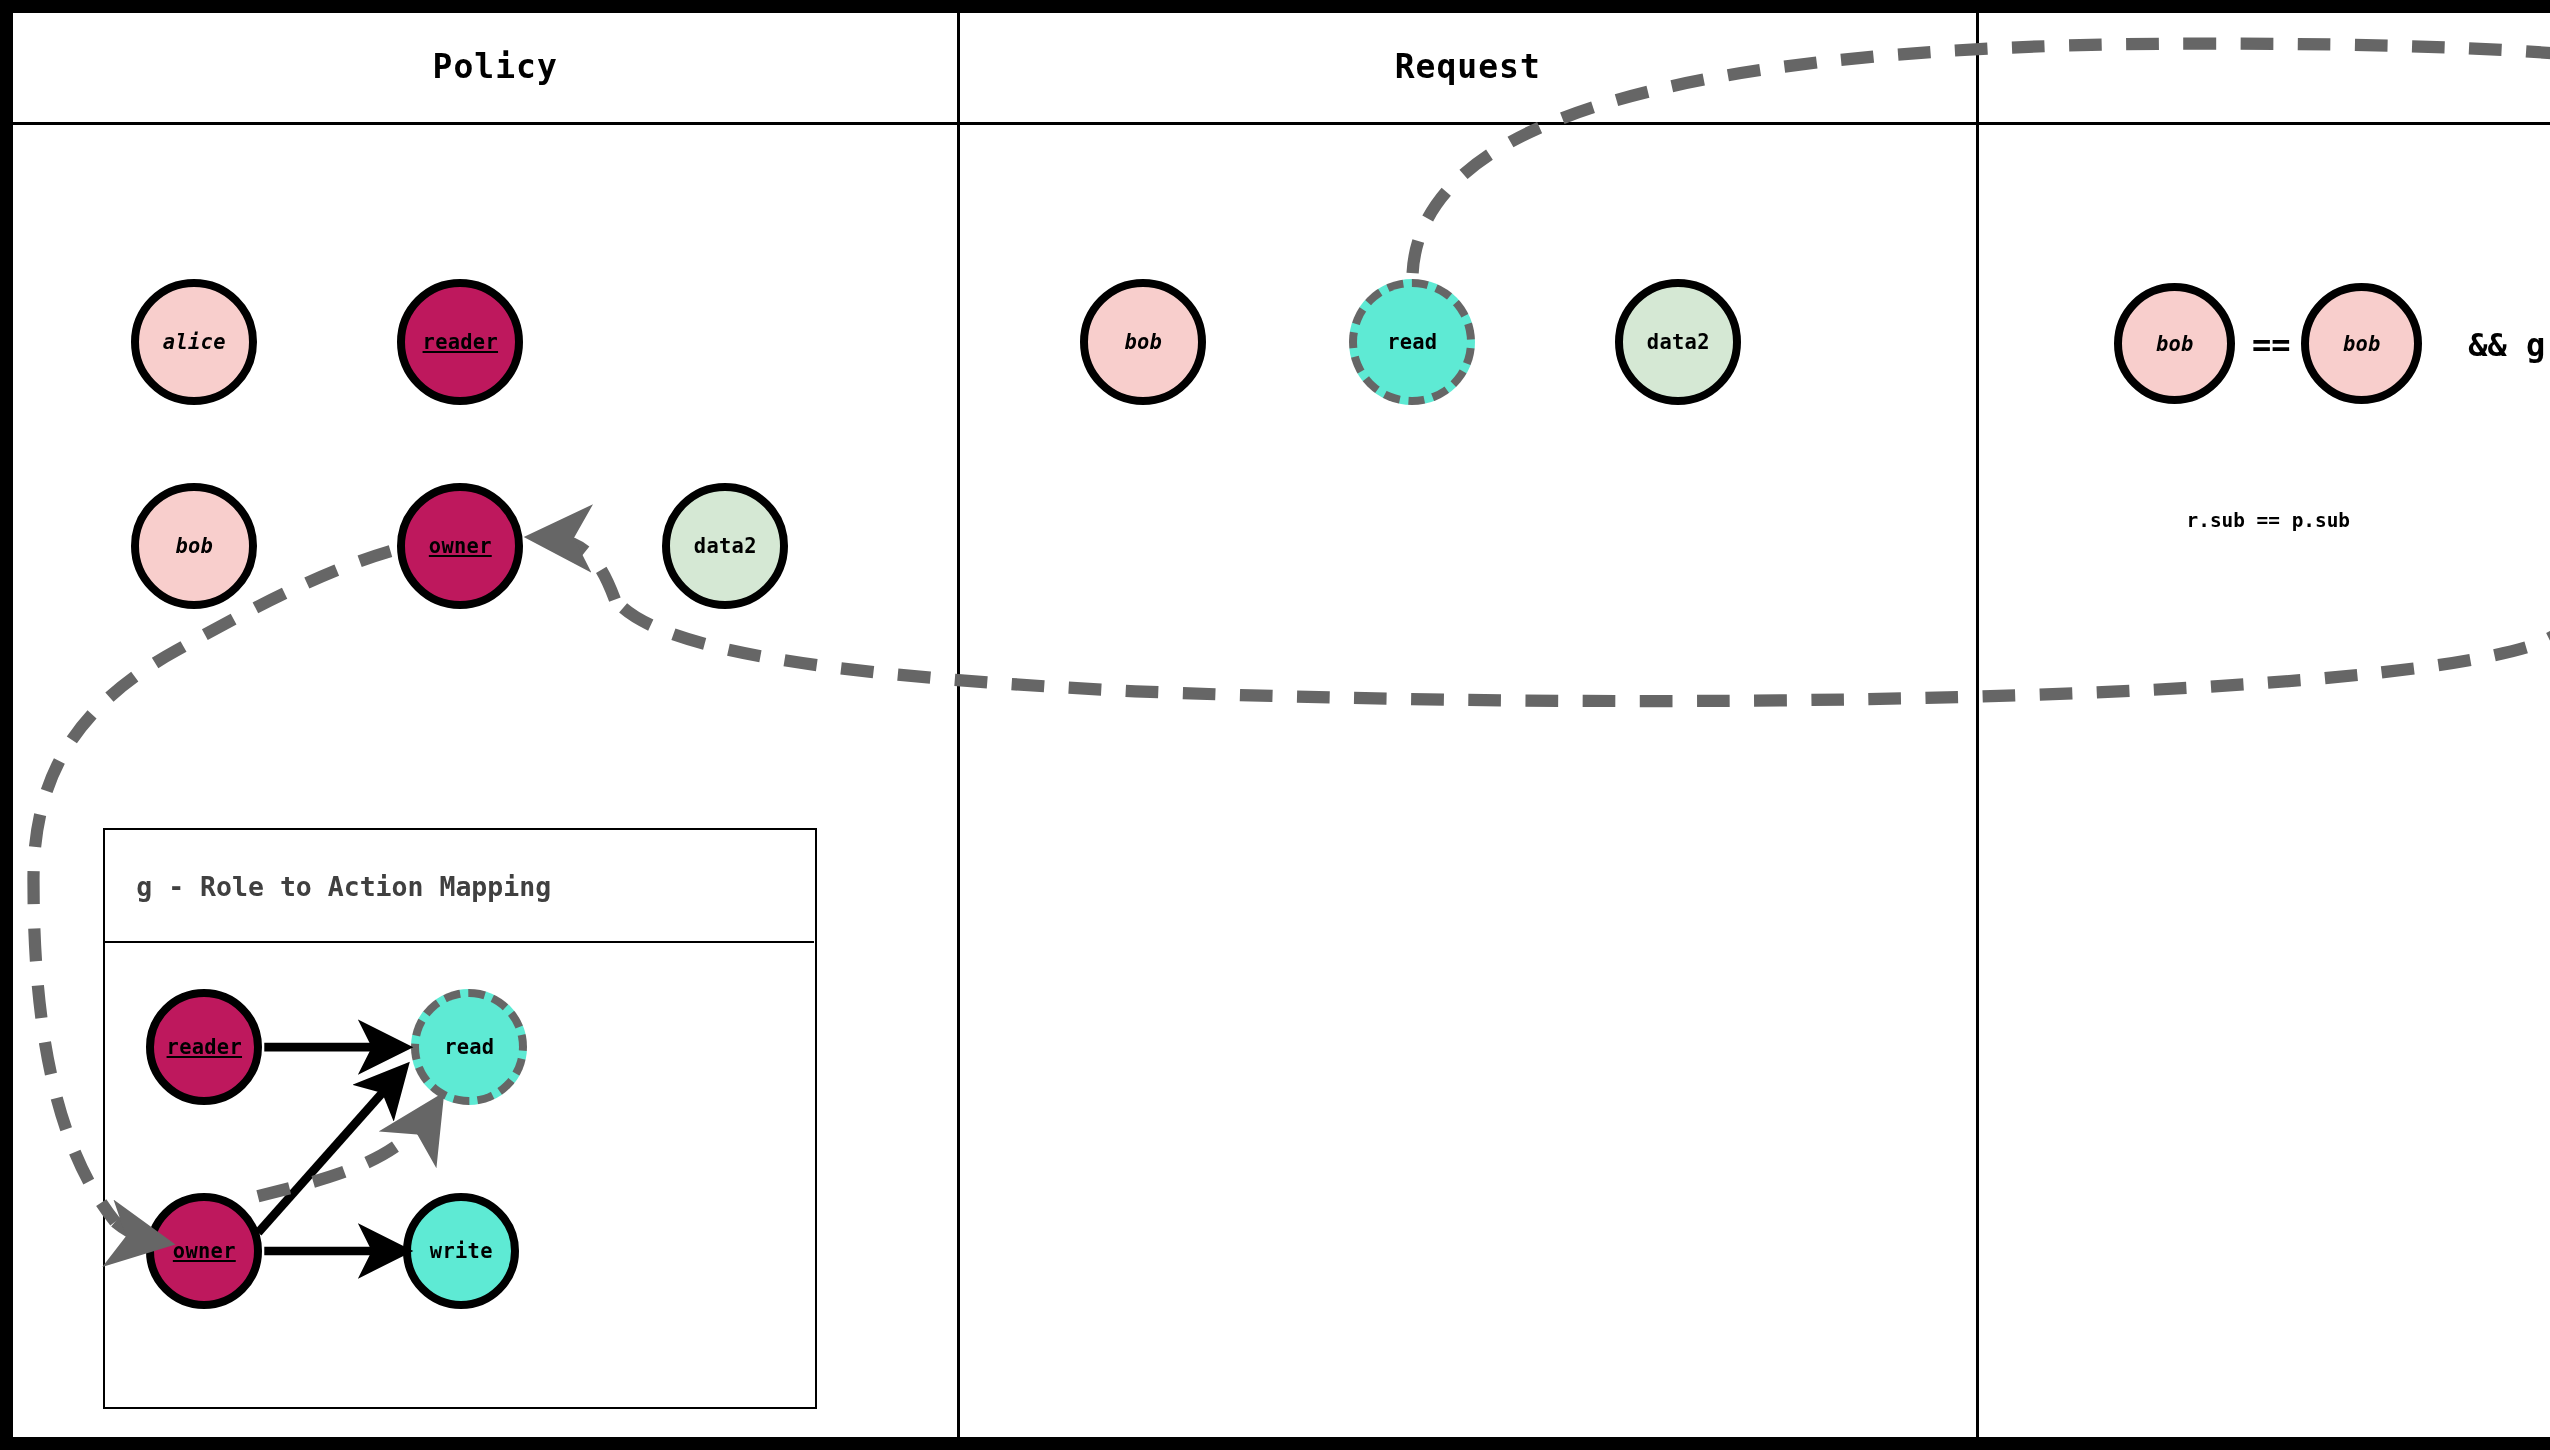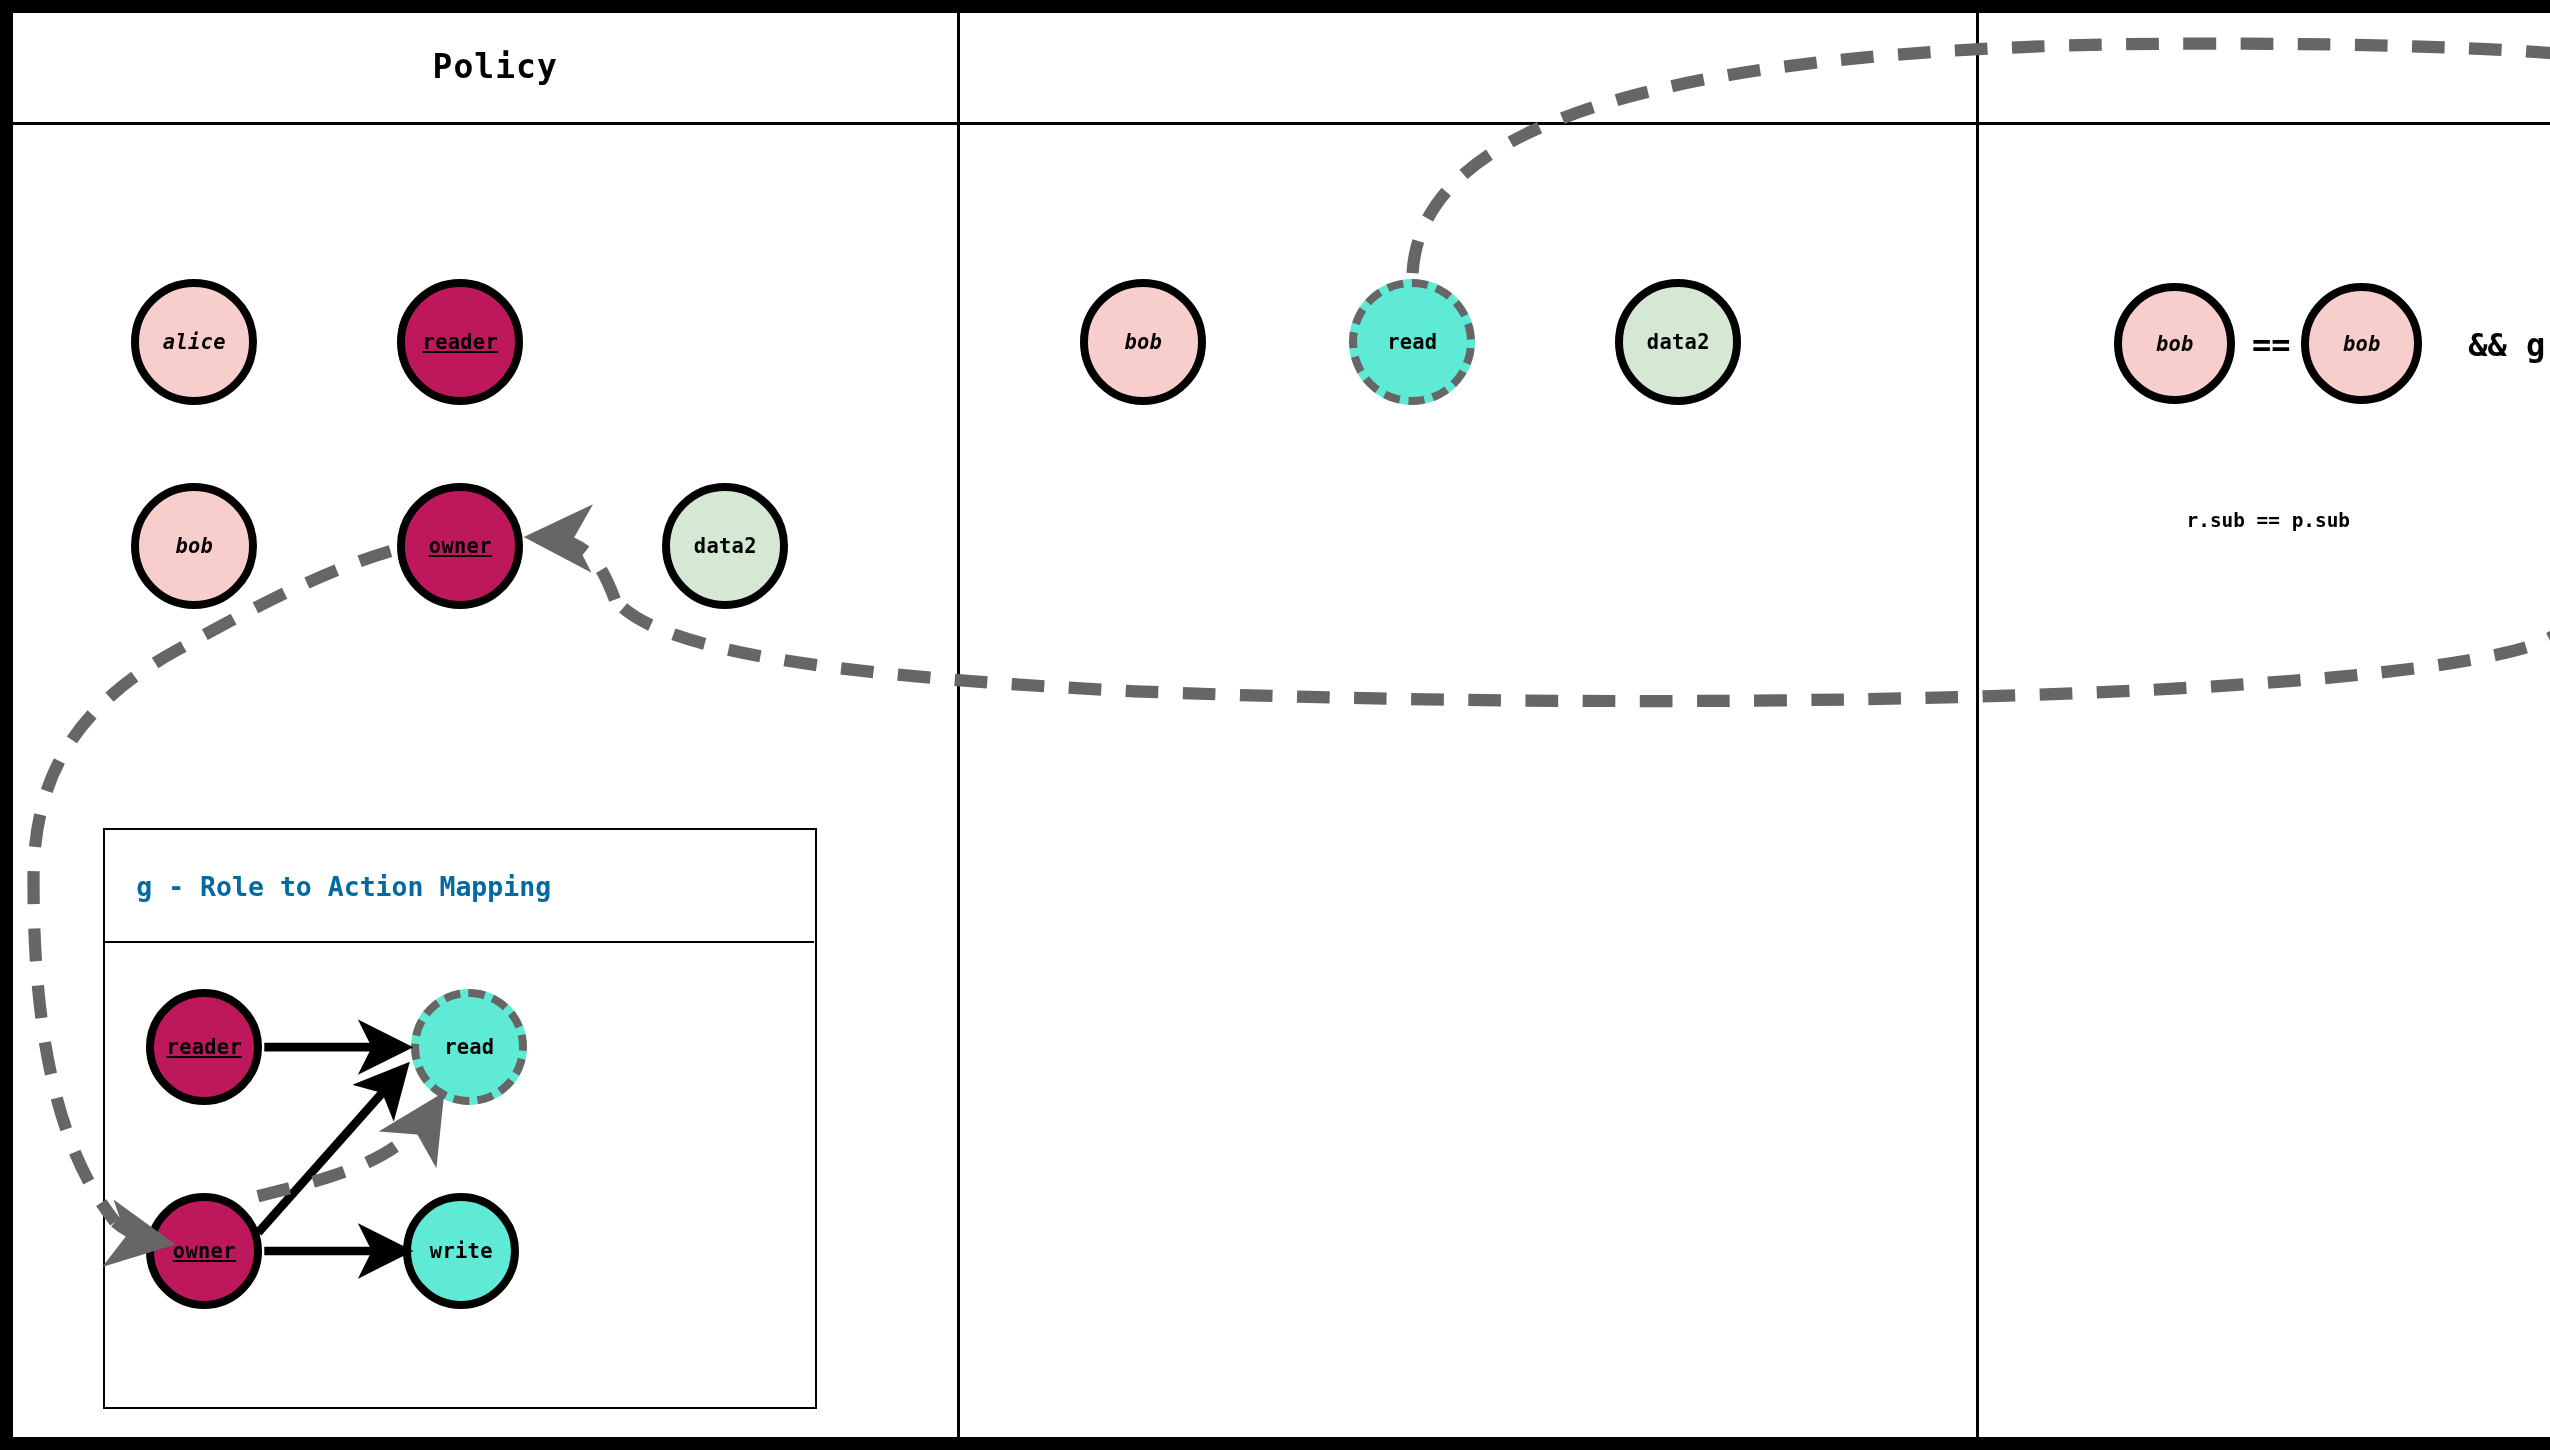--- a/index.html
+++ b/index.html
@@ -112,21 +112,21 @@
     position: absolute;
     left: 0;
     top: 0;
     width: 709px;
     height: 113px;
     line-height: 113px;
     border-bottom: 2.6px solid #000000;
     box-sizing: border-box;
     font-size: 26.5px;
     font-weight: bold;
-    color: #0369a1;
+    color: #404040;
     padding-left: 31px;
     white-space: nowrap;
   }
 
   
   svg.overlay {
     position: absolute;
     left: 0;
     top: 0;
     width: 3552px;
@@ -134,20 +134,21 @@
     pointer-events: none;
     overflow: visible;
   }
 </style>
 </head>
 <body>
 
 <div id="frame">
 
   <div class="col-header" style="left:20.4px;  width:923px;">Policy</div>
+  <div class="col-header" style="left:946px;width:1017px;">Request</div>
   <div class="col-header" style="left:1965px;width:1587px;">Matching</div>
 
   <div class="hrule"></div>
   <div class="vrule" style="left:944px;"></div>
   <div class="vrule" style="left:1963px;"></div>
 
   <div class="node solid fill-pink" style="left:118px;  top:266px;  width:126px; height:126px;">
     <span>alice</span>
   </div>
   <div class="node solid fill-cream" style="left:384px;  top:266px;  width:126px; height:126px;">

